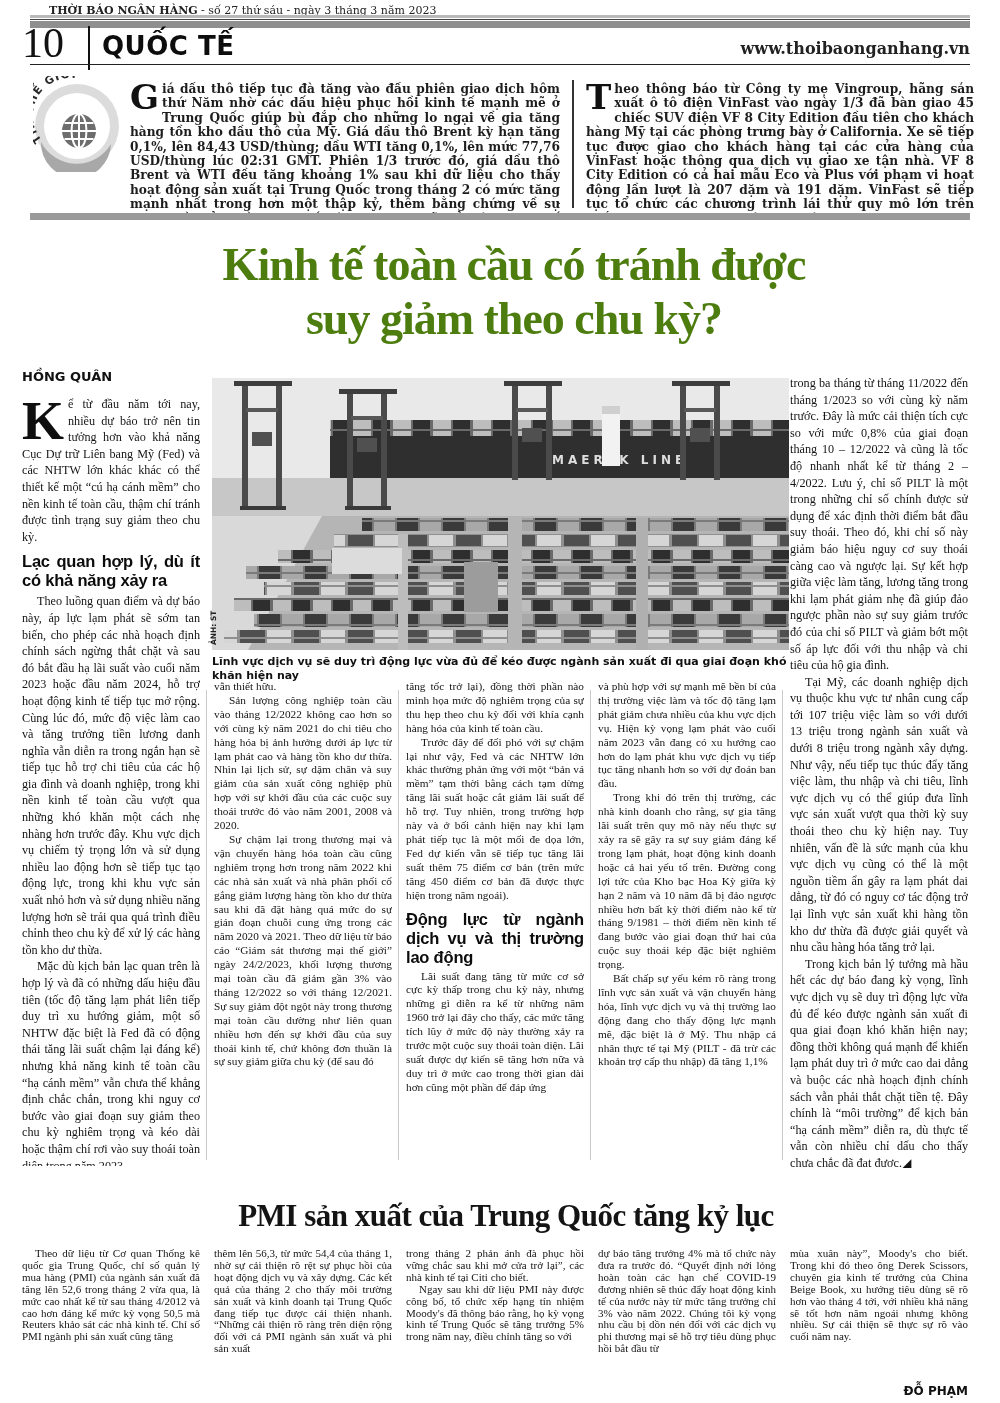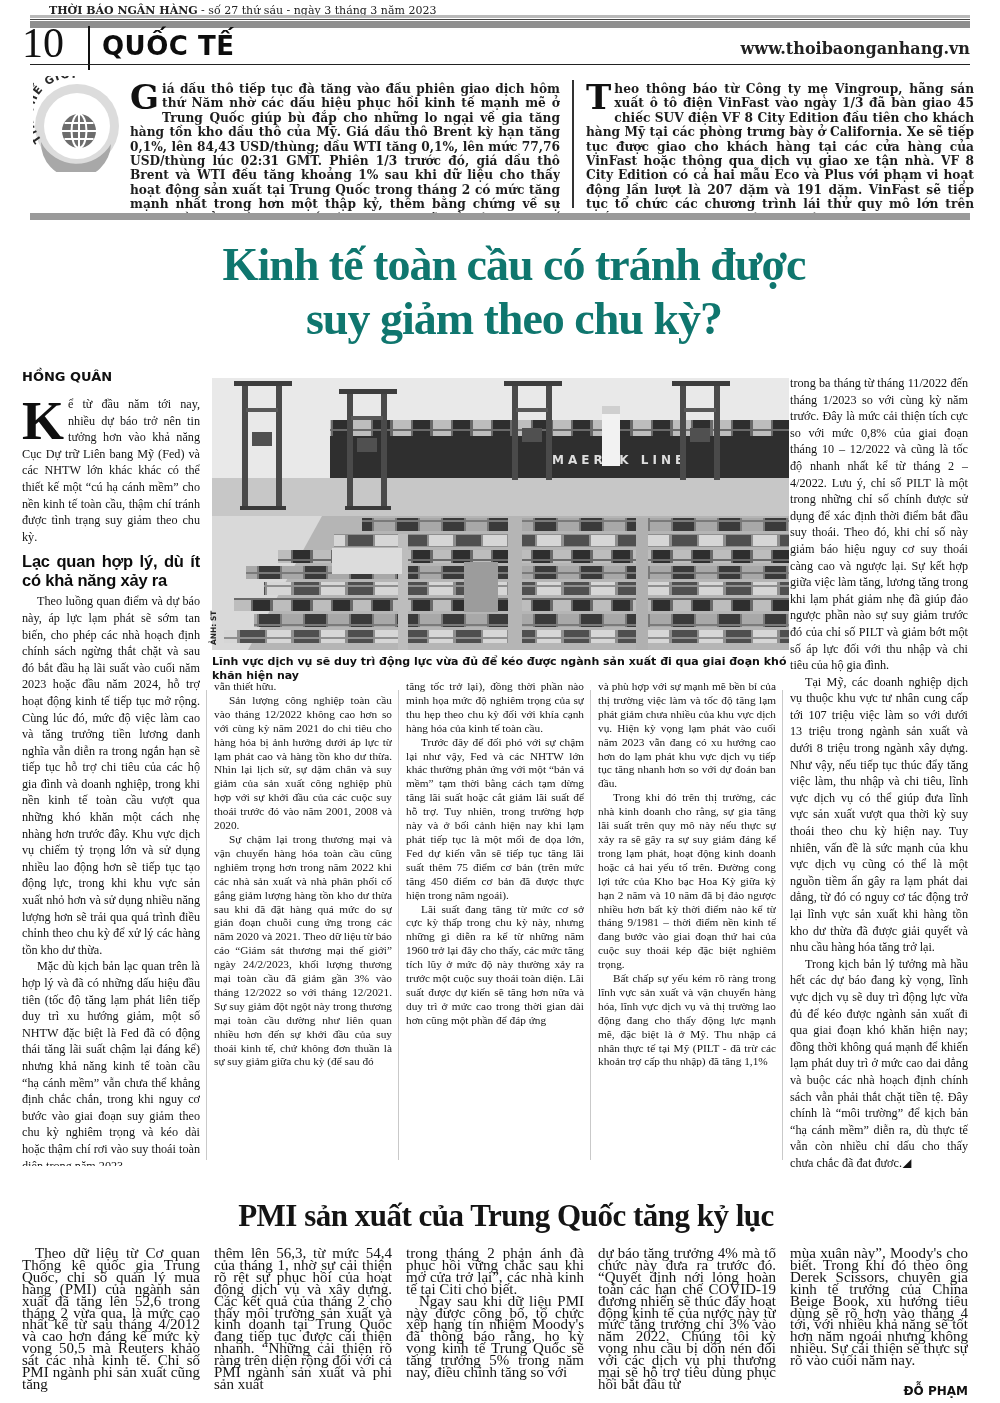--- a/index.html
+++ b/index.html
@@ -21,21 +21,21 @@
   
   .badge{position:absolute;left:33px;top:76px;}
   .tick{position:absolute;top:82px;text-align:justify;font:700 12.2px/14.4px "DejaVu Serif",serif;color:#1d1d1d;overflow:hidden;height:132px;}
   .tick-left{left:130px;width:430px;}
   .tick-right{left:586px;width:388px;}
   .tick-drop{float:left;font:700 34px/29px "DejaVu Serif",serif;padding:1px 3px 0 0;color:#111;}
   .tick-divider{position:absolute;left:572px;top:80px;width:2px;height:128px;background:#333;}
 
   
   .headline{position:absolute;left:0;right:0;top:238px;text-align:center;
-            font:700 46px/54px "Liberation Serif",serif;color:#0f766e;letter-spacing:-1px;padding-left:28px;}
+            font:700 46px/54px "Liberation Serif",serif;color:#4d7c0f;letter-spacing:-1px;padding-left:28px;}
   .byline{position:absolute;left:22px;top:370px;font:700 13px/14px "DejaVu Sans",sans-serif;color:#111;}
 
   
   .photo{position:absolute;left:212px;top:378px;width:577px;height:272px;background:#ddd;}
   .photo svg{display:block;width:100%;height:100%;}
   .caption{position:absolute;left:212px;top:655px;width:577px;font:700 11px/14px "DejaVu Sans",sans-serif;color:#111;}
   .credit{position:absolute;left:209px;top:645px;font:700 7.5px "DejaVu Sans",sans-serif;color:#222;
           transform:rotate(-90deg);transform-origin:left top;white-space:nowrap;}
 
   
@@ -45,21 +45,21 @@
   .col p{margin:0;text-indent:15px;}
   .col p.noindent{text-indent:0;}
   .drop{float:left;font:700 54px/44px "Liberation Serif",serif;padding:3px 4px 0 0;color:#0f0f0f;}
   .subhead{font:800 16.5px/19px "Liberation Sans",sans-serif;color:#0c0c0c;margin:7px 0 3px;text-indent:0;letter-spacing:-.2px;}
   .colrule{position:absolute;width:1px;background:#c9c9c9;}
 
   
   .headline2{position:absolute;left:0;right:0;top:1198px;text-align:center;
              font:700 31px/36px "Liberation Serif",serif;color:#141414;letter-spacing:-.5px;padding-left:12px;}
   .b-col{position:absolute;width:178px;top:1248px;height:152px;text-align:justify;overflow:hidden;
-         font-size:15px;line-height:11.9px;color:#141414;}
+         font-size:11px;line-height:11.9px;color:#141414;}
   .b-col p{margin:0;text-indent:13px;}
   .b-col p.noindent{text-indent:0;}
   .byline2{position:absolute;left:790px;width:178px;top:1384px;text-align:right;
            font:700 12px/14px "DejaVu Sans",sans-serif;color:#111;}
 </style>
 </head>
 <body>
 
 <div class="page">
 
@@ -210,20 +210,21 @@
 
   <div class="col tight" style="left:214px;top:680px;height:488px">
     <p class="noindent">vẫn thiết hữu.</p>
     <p>Sản lượng công nghiệp toàn cầu vào tháng 12/2022 không cao hơn so với cùng kỳ năm 2021 do chi tiêu cho hàng hóa bị ảnh hưởng dưới áp lực từ lạm phát cao và hàng tồn kho dư thừa. Nhìn lại lịch sử, sự dậm chân và suy giảm của sản xuất công nghiệp phù hợp với sự khởi đầu của các cuộc suy thoái trước đó vào năm 2001, 2008 và 2020.</p>
     <p>Sự chậm lại trong thương mại và vận chuyển hàng hóa toàn cầu cũng nghiêm trọng hơn trong năm 2022 khi các nhà sản xuất và nhà phân phối cố gắng giảm lượng hàng tồn kho dư thừa sau khi đã đặt hàng quá mức do sự gián đoạn chuỗi cung ứng trong các năm 2020 và 2021. Theo dữ liệu từ báo cáo “Giám sát thương mại thế giới” ngày 24/2/2023, khối lượng thương mại toàn cầu đã giảm gần 3% vào tháng 12/2022 so với tháng 12/2021. Sự suy giảm đột ngột này trong thương mại toàn cầu dường như liên quan nhiều hơn đến sự khởi đầu của suy thoái kinh tế, chứ không đơn thuần là sự suy giảm giữa chu kỳ (để sau đó</p>
   </div>
 
   <div class="col tight" style="left:406px;top:680px;height:488px">
     <p class="noindent">tăng tốc trở lại), đồng thời phần nào minh họa mức độ nghiêm trọng của sự thu hẹp theo chu kỳ đối với khía cạnh hàng hóa của kinh tế toàn cầu.</p>
     <p>Trước đây để đối phó với sự chậm lại như vậy, Fed và các NHTW lớn khác thường phản ứng với một “bản vá mềm” tạm thời bằng cách tạm dừng tăng lãi suất hoặc cắt giảm lãi suất để hỗ trợ. Tuy nhiên, trong trường hợp này và ở bối cảnh hiện nay khi lạm phát tiếp tục là một mối đe dọa lớn, Fed dự kiến vẫn sẽ tiếp tục tăng lãi suất thêm 75 điểm cơ bản (trên mức tăng 450 điểm cơ bản đã được thực hiện trong năm ngoái).</p>
+    <div class="subhead">Động lực từ ngành dịch vụ và thị trường lao động</div>
     <p>Lãi suất đang tăng từ mức cơ sở cực kỳ thấp trong chu kỳ này, nhưng những gì diễn ra kể từ những năm 1960 trở lại đây cho thấy, các mức tăng tích lũy ở mức độ này thường xảy ra trước một cuộc suy thoái toàn diện. Lãi suất được dự kiến sẽ tăng hơn nữa và duy trì ở mức cao trong thời gian dài hơn cũng một phần để đáp ứng</p>
   </div>
 
   <div class="col tight" style="left:598px;top:680px;height:488px">
     <p class="noindent">và phù hợp với sự mạnh mẽ bền bỉ của thị trường việc làm và tốc độ tăng lạm phát giảm chưa nhiều của khu vực dịch vụ. Hiện kỳ vọng lạm phát vào cuối năm 2023 vẫn đang có xu hướng cao hơn do lạm phát khu vực dịch vụ tiếp tục tăng nhanh hơn so với dự đoán ban đầu.</p>
     <p>Trong khi đó trên thị trường, các nhà kinh doanh cho rằng, sự gia tăng lãi suất trên quy mô này nếu thực sự xảy ra sẽ gây ra sự suy giảm đáng kể trong lạm phát, hoạt động kinh doanh hoặc cả hai yếu tố trên. Đường cong lợi tức của Kho bạc Hoa Kỳ giữa kỳ hạn 2 năm và 10 năm đã bị đảo ngược nhiều hơn bất kỳ thời điểm nào kể từ tháng 9/1981 – thời điểm nền kinh tế đang bước vào giai đoạn thứ hai của cuộc suy thoái kép đặc biệt nghiêm trọng.</p>
     <p>Bất chấp sự yếu kém rõ ràng trong lĩnh vực sản xuất và vận chuyển hàng hóa, lĩnh vực dịch vụ và thị trường lao động đang cho thấy động lực mạnh mẽ, đặc biệt là ở Mỹ. Thu nhập cá nhân thực tế tại Mỹ (PILT - đã trừ các khoản trợ cấp thu nhập) đã tăng 1,1%</p>
   </div>
 
   <div class="col loose" style="left:790px;top:375px;height:793px">

